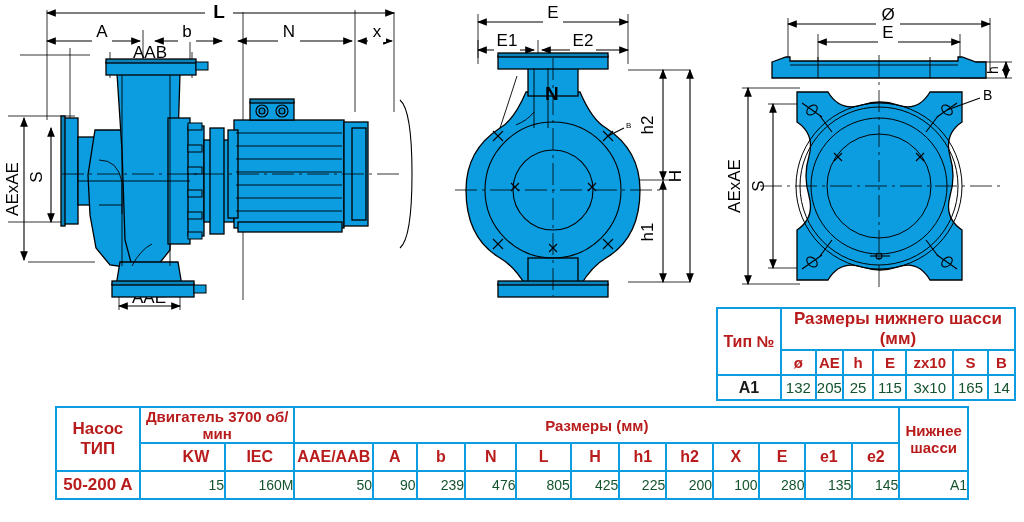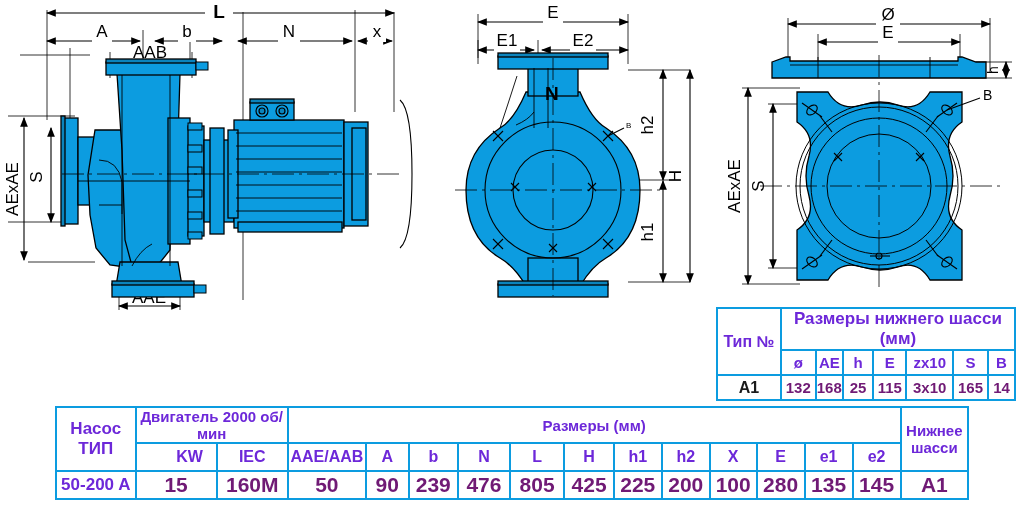--- a/index.html
+++ b/index.html
@@ -9,37 +9,37 @@
   svg{display:block;}
   .dimtxt{font-family:"Liberation Sans",sans-serif;font-size:17px;fill:#000;}
   .dimtxt-s{font-family:"Liberation Sans",sans-serif;font-size:14px;fill:#000;}
   .dimtxt-b{font-family:"Liberation Sans",sans-serif;font-size:19px;font-weight:bold;fill:#000;}
   .tiny{font-family:"Liberation Sans",sans-serif;font-size:8px;fill:#000;}
 
   
   .tbl{position:absolute;border-collapse:collapse;background:#fff;}
   .tbl td,.tbl th{border:2px solid #0c9ce0;text-align:center;
         font-family:"Liberation Sans",sans-serif;padding:0;}
-  .hdr{color:#6d28d9;font-weight:bold;}
-  .val{color:#701a75;font-weight:bold;}
+  .hdr{color:#b91c1c;font-weight:bold;}
+  .val{color:#14532d;font-weight:normal;}
 
   
   #chassis-table{left:716px;top:307px;width:300px;}
   #chassis-table td{height:23px;font-size:15px;}
   #chassis-table .ct-title{font-size:17px;}
   #chassis-table .ct-type{font-size:16px;}
   #chassis-table .ct-val{font-size:15px;}
 
   
   #main-table{left:55px;top:406px;width:914px;}
   #main-table td{height:26px;font-size:15px;}
   #main-table .mt-grp{font-size:15px;}
   #main-table .mt-col{font-size:16px;}
   #main-table .mt-pump{font-size:17px;}
-  #main-table .mt-val{font-size:21px;}
+  #main-table .mt-val{font-size:14px;text-align:right;}
 </style>
 </head>
 <body>
 
 <div class="stage">
 
 <svg width="1024" height="400" viewBox="0 0 1024 400">
   <defs>
     <marker id="ah" markerWidth="9" markerHeight="7" refX="8" refY="3.5" orient="auto">
       <polygon points="0,0 9,3.5 0,7" fill="#000"></polygon>
@@ -430,38 +430,38 @@
       <td class="hdr" style="width:19px;">AE</td>
       <td class="hdr" style="width:30px;">h</td>
       <td class="hdr" style="width:32px;">E</td>
       <td class="hdr" style="width:46px;">zx10</td>
       <td class="hdr" style="width:34px;">S</td>
       <td class="hdr" style="width:26px;">B</td>
     </tr>
     <tr>
       <td class="ct-type" style="font-weight:bold;color:#1a1a1a;">A1</td>
       <td class="val ct-val">132</td>
-      <td class="val ct-val">168</td>
+      <td class="val ct-val">205</td>
       <td class="val ct-val">25</td>
       <td class="val ct-val">115</td>
       <td class="val ct-val">3x10</td>
       <td class="val ct-val">165</td>
       <td class="val ct-val">14</td>
     </tr>
   </tbody>
 </table>
 
 <table class="tbl" id="main-table">
   <tbody>
     <tr>
       <td rowspan="2" class="hdr mt-pump" style="width:92px;line-height:1.15;">
         <span>Насос</span><br>
         <span>ТИП</span>
       </td>
-      <td colspan="2" class="hdr mt-grp">Двигатель 2000 об/мин</td>
+      <td colspan="2" class="hdr mt-grp">Двигатель 3700 об/мин</td>
       <td colspan="12" class="hdr mt-grp">Размеры (мм)</td>
       <td rowspan="2" class="hdr mt-grp" style="width:70px;line-height:1.15;">
         <span>Нижнее</span><br>
         <span>шасси</span>
       </td>
     </tr>
     <tr>
       <td class="hdr mt-col" style="width:66px;padding-left:27px;">KW</td>
       <td class="hdr mt-col" style="width:78px;margin-top:29px;">IEC</td>
       <td class="hdr mt-col" style="width:78px;border-radius:14px;">AAE/AAB</td>

